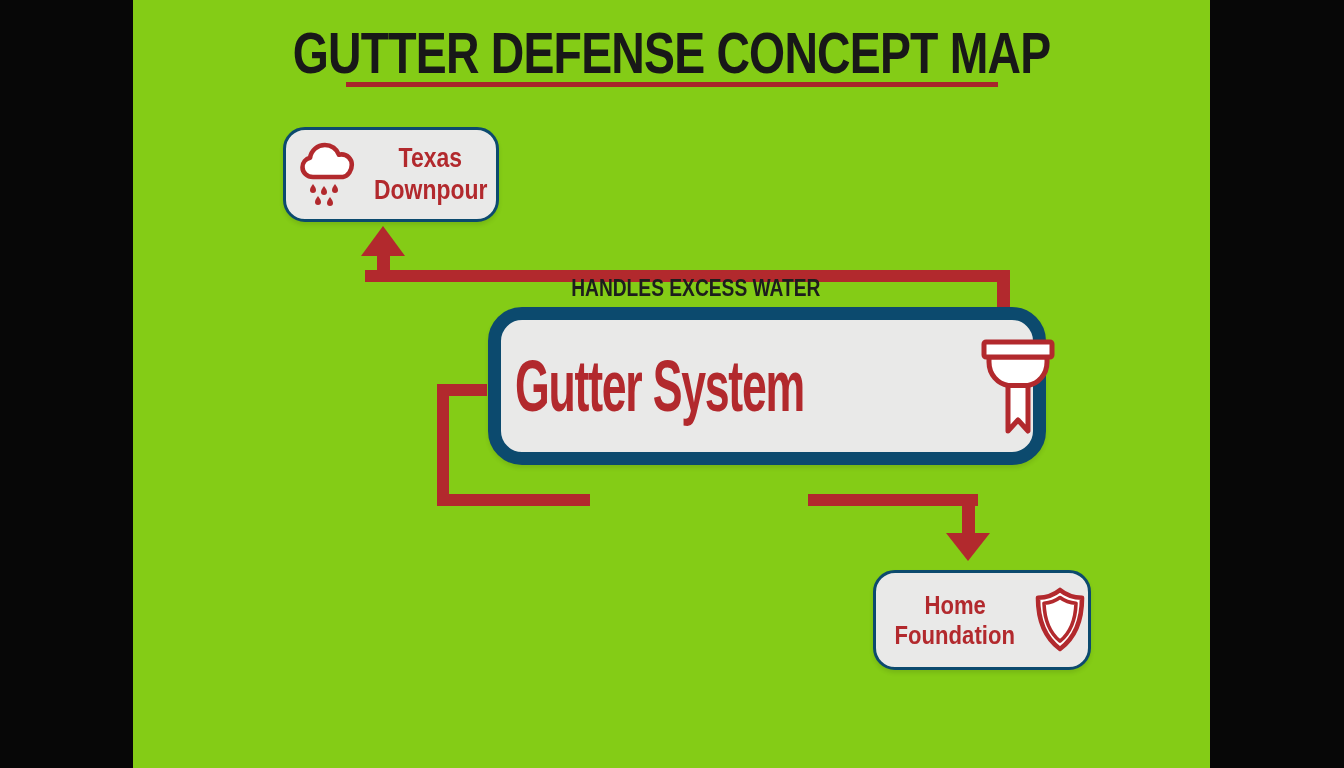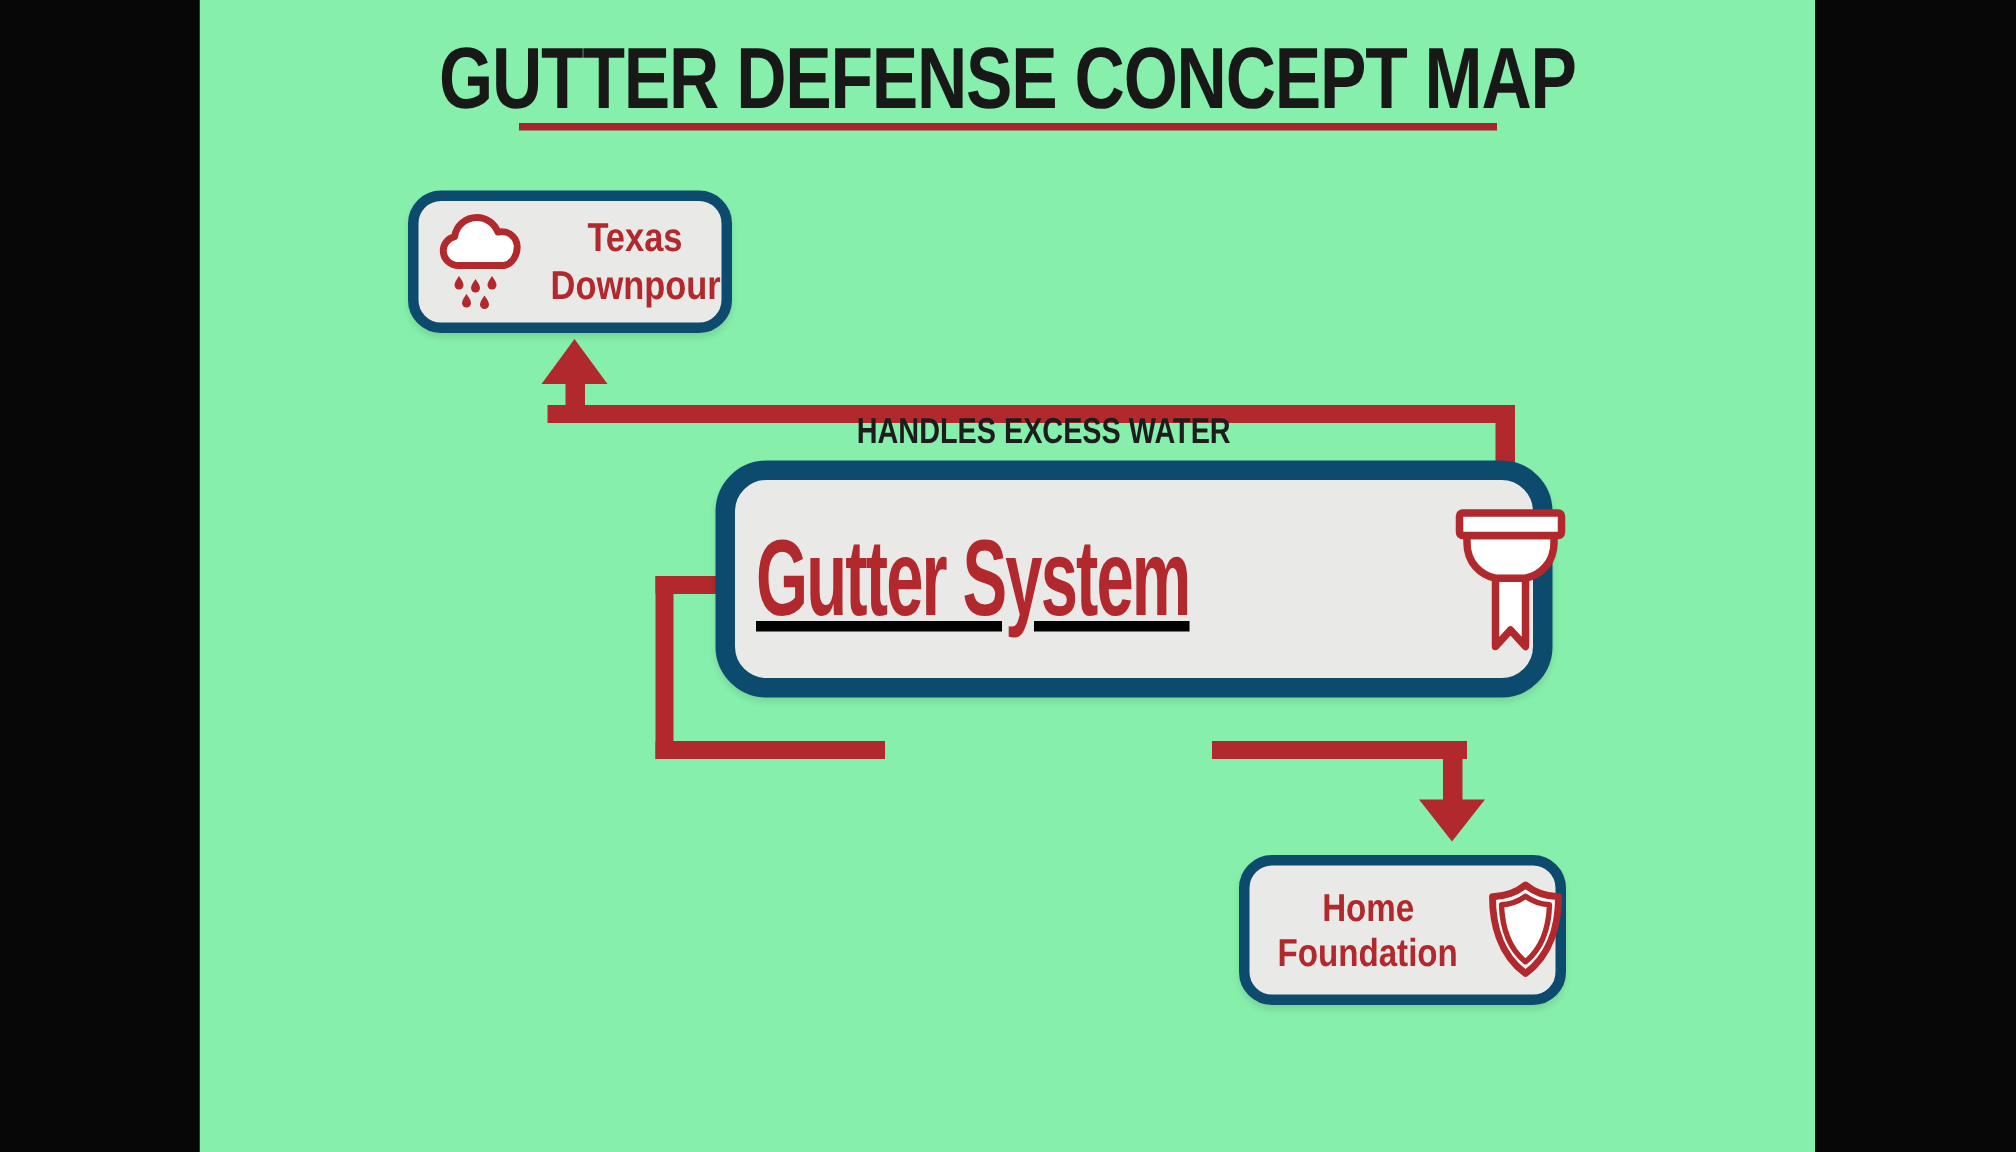--- a/index.html
+++ b/index.html
@@ -1,45 +1,45 @@
 <!DOCTYPE html>
 <html><head>
 <meta charset="utf-8">
 <style>
   html,body{margin:0;padding:0;}
   body{width:1344px;height:768px;overflow:hidden;background:#070707;
        font-family:"Liberation Sans","DejaVu Sans",sans-serif;}
   .stage{position:relative;width:1344px;height:768px;background:#070707;}
-  .canvas{position:absolute;left:133px;top:0;width:1077px;height:768px;background:#86efac;}
+  .canvas{position:absolute;left:133px;top:0;width:1077px;height:768px;background:#84cc16;}
   .bar{position:absolute;top:0;height:768px;background:#070707;}
   .bar.left{left:0;width:133px;}
   .bar.right{left:1210px;width:134px;}
 
   .cond{display:inline-block;transform:scaleX(0.8);transform-origin:center;white-space:nowrap;}
 
   .title{position:absolute;left:0;top:24px;width:1077px;text-align:center;
          font-size:58px;font-weight:bold;letter-spacing:-1px;color:#181818;line-height:1.0;}
   .title-underline{position:absolute;left:213px;top:82px;width:652px;height:5px;background:#a8262b;}
 
-  .node{position:absolute;background:#e9e9e8;border:7px solid #0c4a6e;border-radius:22px;
+  .node{position:absolute;background:#e9e9e8;border:3px solid #0c4a6e;border-radius:22px;
         box-sizing:border-box;display:flex;align-items:center;z-index:2;
-        box-shadow:0 3px 4px rgba(0,0,0,0.10);}
+        box-shadow:0 3px 4px rgba(0,0,0,0.10);margin-left:11px;}
   .node-label{color:#b2292d;font-weight:bold;text-align:center;line-height:1.16;}
   .node-label .cond{transform:scaleX(0.85);}
 
   .node-texas{left:139px;top:127px;width:216px;height:95px;padding:4px 8px 4px 12px;gap:4px;}
   .node-texas .node-label{flex:1;font-size:27px;}
 
   .node-gutter{left:344px;top:307px;width:558px;height:158px;border-width:13px;border-radius:34px;
-               padding:0 16px 0 14px;text-decoration:underline;}
+               padding:0 16px 0 14px;}
   .gutter-text{color:#b2292d;font-weight:bold;font-size:72px;letter-spacing:-2px;white-space:nowrap;
                display:inline-block;transform:scaleX(0.62);transform-origin:left center;}
   .node-gutter .icon-wrap{margin-left:auto;}
 
-  .node-home{left:693px;top:570px;width:218px;height:100px;padding:4px 10px 4px 8px;gap:4px;}
+  .node-home{left:729px;top:570px;width:218px;height:100px;padding:4px 10px 4px 8px;gap:4px;}
   .node-home .node-label{flex:1;font-size:26px;}
 
   .seg{position:absolute;background:#b2292d;z-index:1;}
   .seg-top-h{left:232px;top:270px;width:645px;height:12px;}
   .seg-right-v{left:864px;top:270px;width:13px;height:121px;}
   .seg-right-stub{left:825px;top:378px;width:52px;height:12px;}
   .seg-up-shaft{left:244px;top:250px;width:13px;height:26px;}
   .seg-left-stub{left:304px;top:384px;width:50px;height:12px;}
   .seg-left-v{left:304px;top:384px;width:12px;height:122px;}
   .seg-bot-l{left:304px;top:494px;width:153px;height:12px;}

